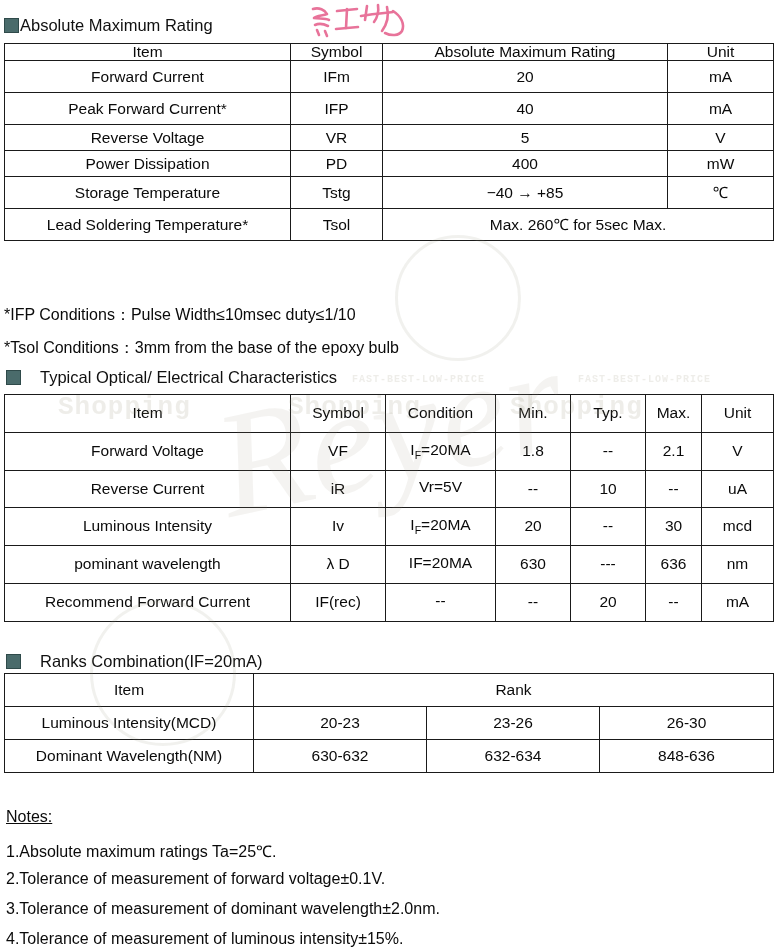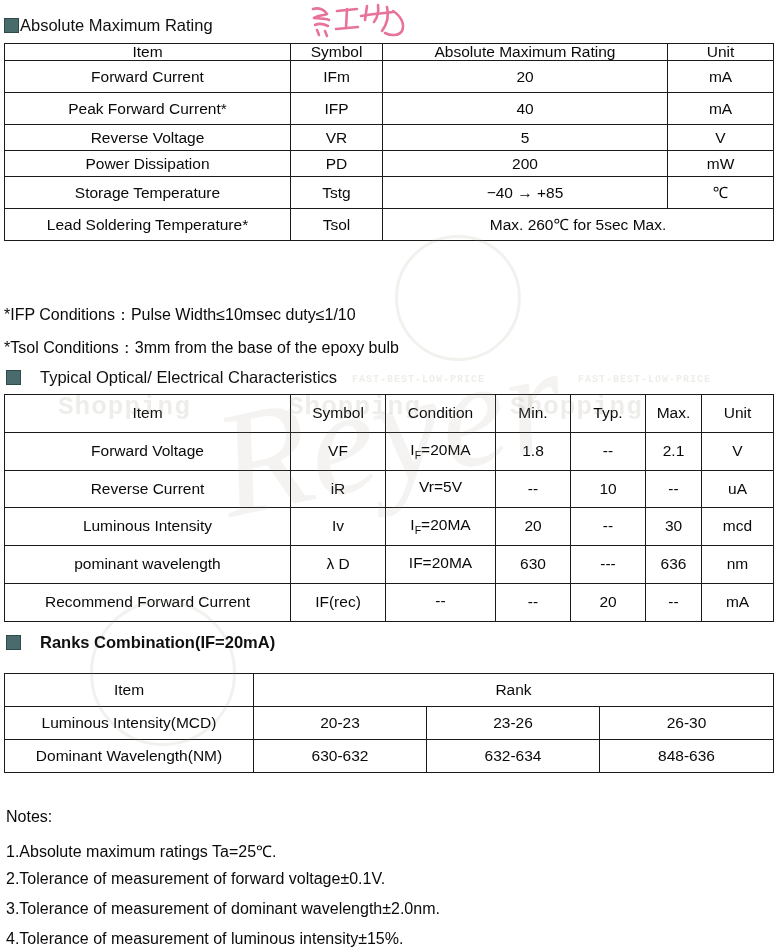--- a/index.html
+++ b/index.html
@@ -188,21 +188,21 @@
     </tr>
     <tr style="height:26px">
       <td class="left">Reverse Voltage</td>
       <td>VR</td>
       <td>5</td>
       <td>V</td>
     </tr>
     <tr style="height:26px">
       <td class="left">Power Dissipation</td>
       <td>PD</td>
-      <td>200</td>
+      <td>400</td>
       <td>mW</td>
     </tr>
     <tr style="height:32px">
       <td class="left">Storage Temperature</td>
       <td>Tstg</td>
       <td>−40  →  +85</td>
       <td>℃</td>
     </tr>
     <tr style="height:32px">
       <td class="left">Lead Soldering Temperature*</td>
@@ -283,21 +283,21 @@
       <td>IF(rec)</td>
       <td><span>--</span><span class="sub"></span><span></span></td>
       <td>--</td>
       <td>20</td>
       <td>--</td>
       <td>mA</td>
     </tr>
   </tbody>
 </table>
 
-<div class="section-head gap-1" style="left:6px; top:633px;font-weight:bold;">
+<div class="section-head gap-1" style="left:6px; top:652px;">
   <span class="bullet-sq"></span>
   <span class="section-title">Ranks Combination(IF=20mA)</span>
 </div>
 
 <table class="ds" id="t3" style="left:4px; top:673px; width:769px;">
   <colgroup>
     <col style="width:249px">
       <col style="width:173px">
       <col style="width:173px">
       <col style="width:174px">
@@ -317,17 +317,17 @@
     </tr>
     <tr style="height:33px">
       <td class="left">Dominant Wavelength(NM)</td>
       <td>630-632</td>
       <td>632-634</td>
       <td>848-636</td>
     </tr>
   </tbody>
 </table>
 
-<div class="notes-line" style="left:6px; top:808px;">Notes:</div>
+<div class="notes-line" style="left:6px; top:808px;text-decoration:underline;">Notes:</div>
 <div class="notes-line" style="left:6px; top:840px;">1.Absolute maximum ratings Ta=25℃.</div>
 <div class="notes-line" style="left:6px; top:870px;text-align:center;">2.Tolerance of measurement of forward voltage±0.1V.</div>
 <div class="notes-line" style="left:6px; top:900px;">3.Tolerance of measurement of dominant wavelength±2.0nm.</div>
 <div class="notes-line" style="left:6px; top:930px;">4.Tolerance of measurement of luminous intensity±15%.</div>
 
 </body></html>

